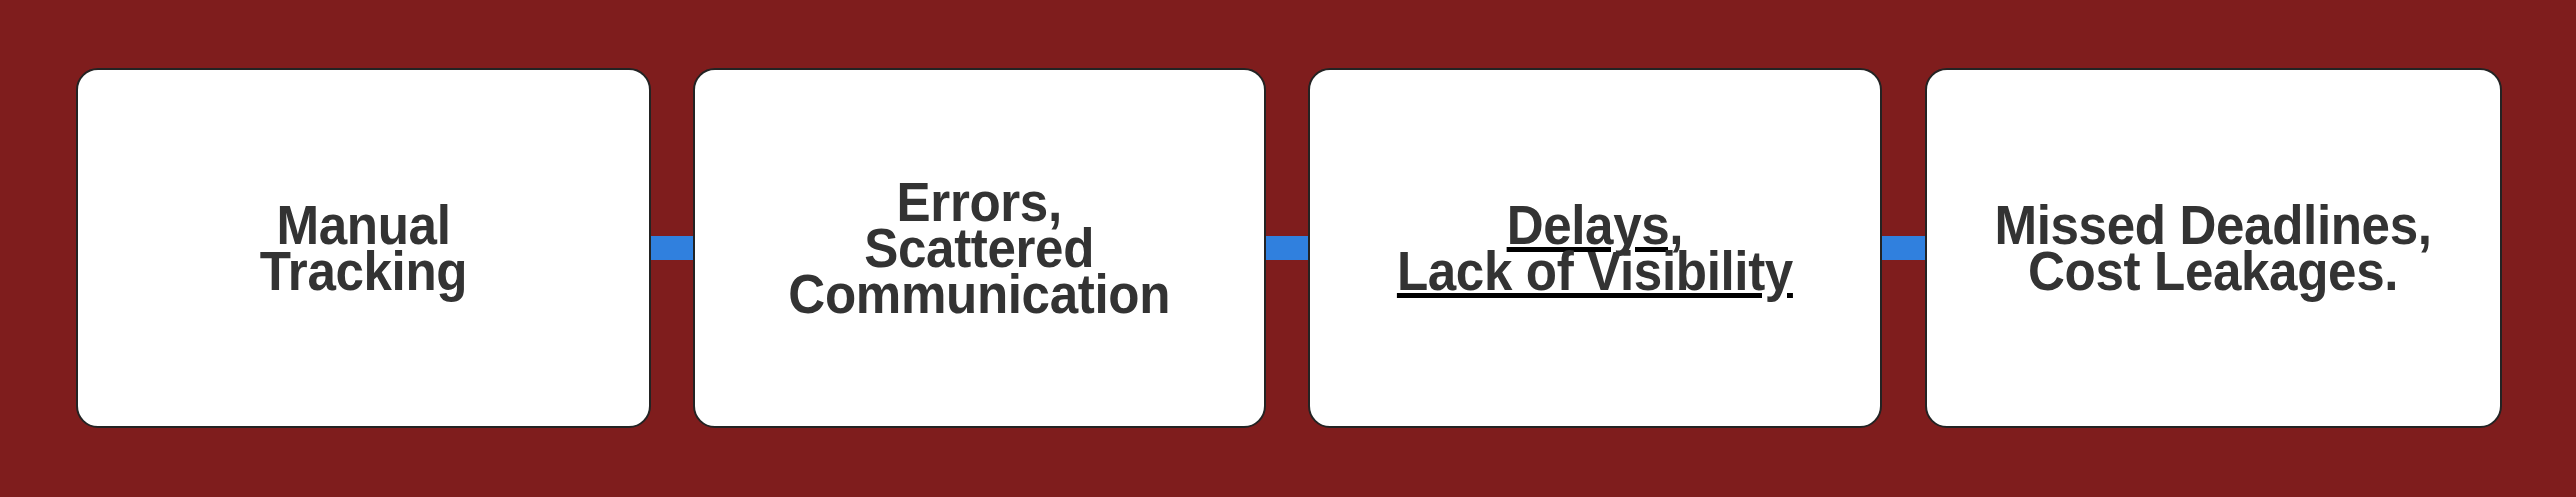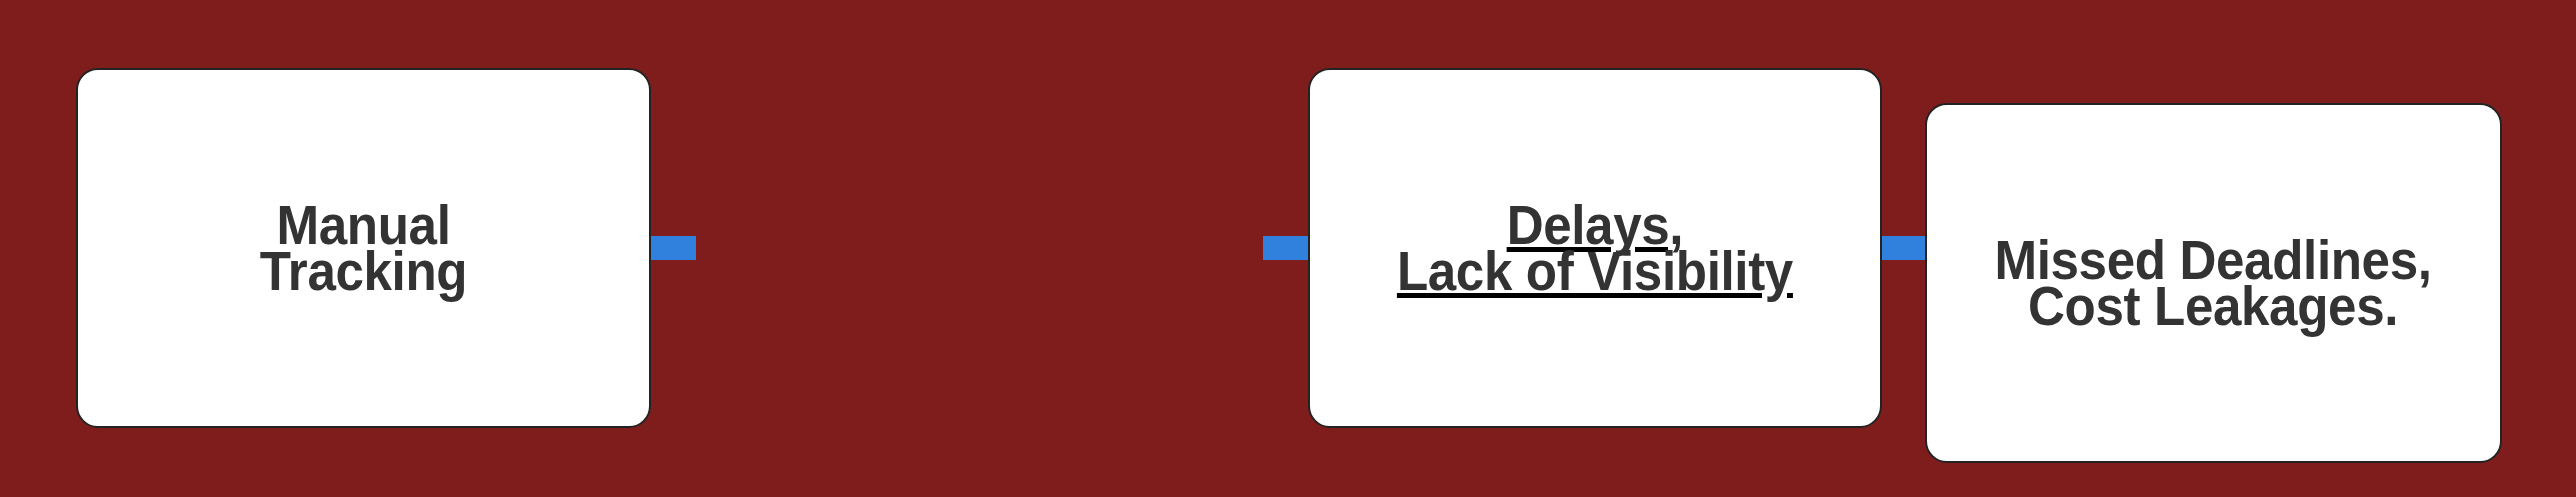--- a/index.html
+++ b/index.html
@@ -52,41 +52,46 @@
     top: 236px;
     height: 23.6px;
     background: #3080de;
     z-index: 1;
   }
 
   
   #node-1 { left: 76px;  width: 575px; }
   #node-2 { left: 693px;  width: 573px; }
   #node-3 { left: 1308px; width: 574px; text-decoration: underline; }
-  #node-4 { left: 1925px; width: 577px; margin-top: 35px; }
+  #node-4 { left: 1925px; width: 577px; }
 
   
   #connector-1 { left: 648px;  width: 48px; }
   #connector-2 { left: 1263px; width: 48px; }
   #connector-3 { left: 1880px; width: 48px; }
 </style>
 </head>
 <body>
 
 <div id="flow-diagram">
 
   <div class="flow-connector" id="connector-1"></div>
   <div class="flow-connector" id="connector-2"></div>
   <div class="flow-connector" id="connector-3"></div>
 
   <div class="flow-node" id="node-1">
     <div class="flow-node-label">Manual
 Tracking</div>
   </div>
 
+  <div class="flow-node" id="node-2">
+    <div class="flow-node-label">Errors,
+Scattered
+Communication</div>
+  </div>
 
   <div class="flow-node" id="node-3">
     <div class="flow-node-label">Delays,
 Lack of Visibility</div>
   </div>
 
   <div class="flow-node" id="node-4">
     <div class="flow-node-label">Missed Deadlines,
 Cost Leakages.</div>
   </div>

